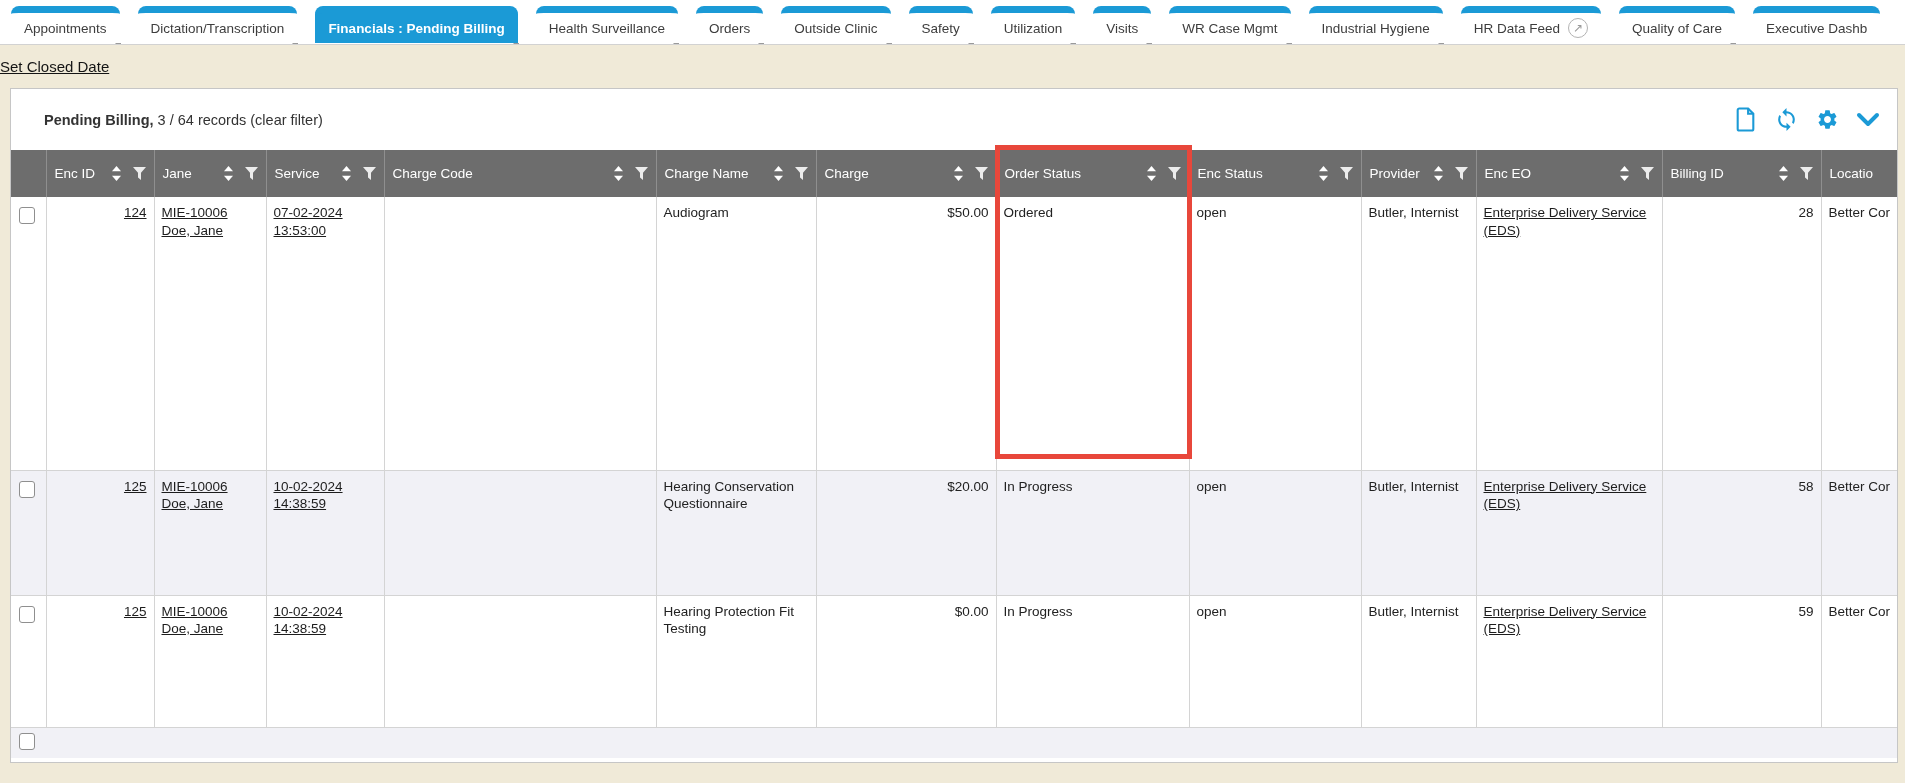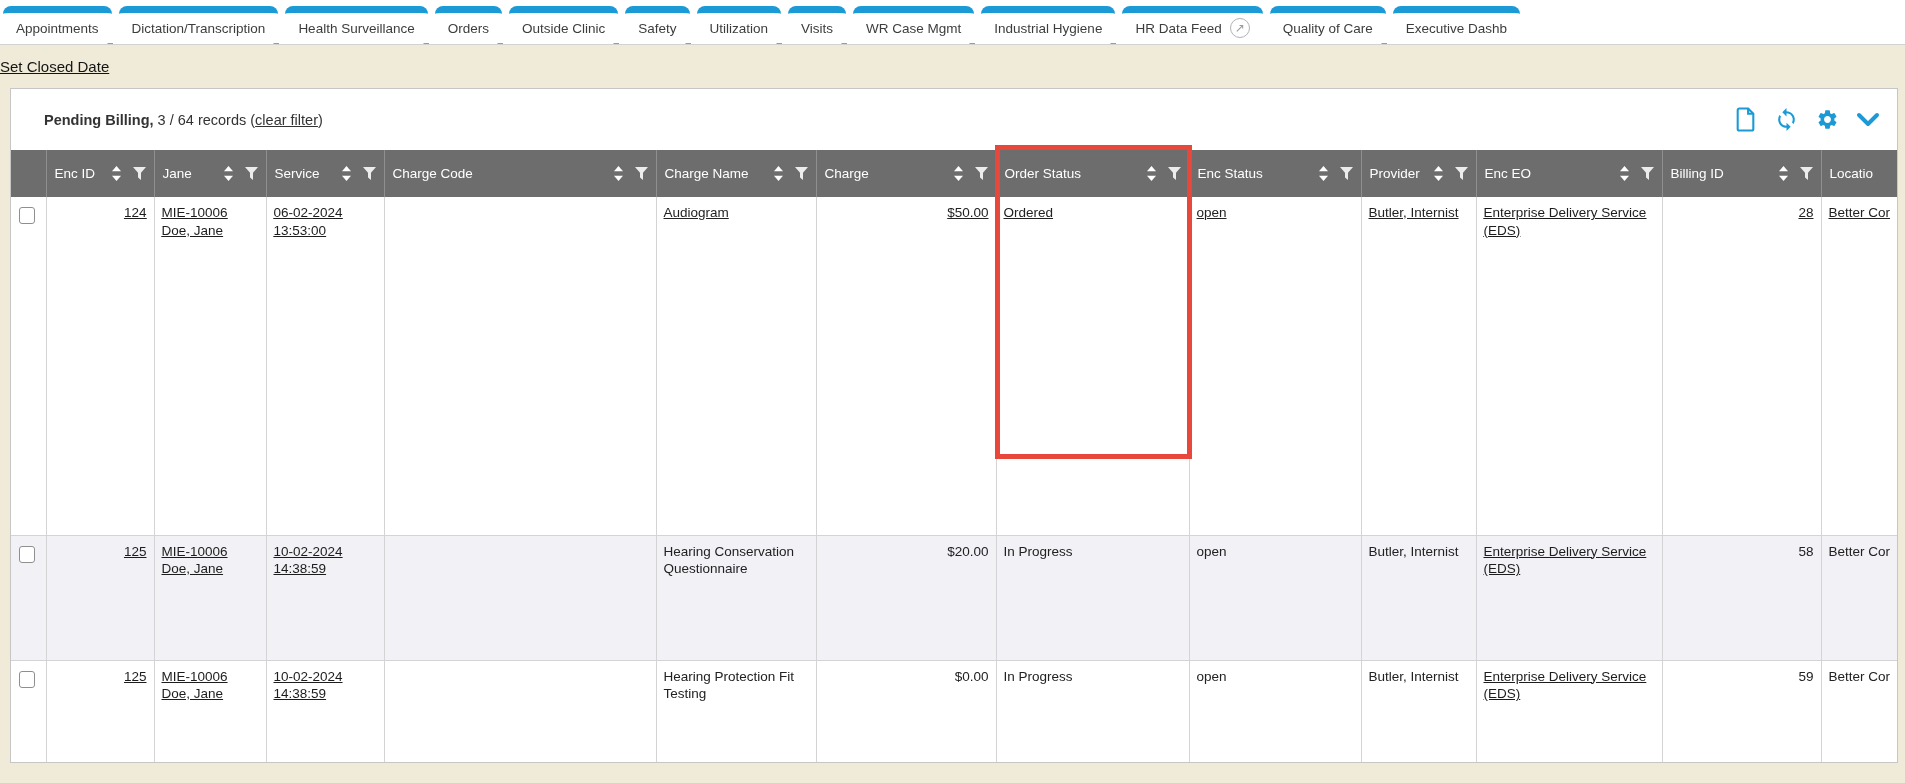--- a/index.html
+++ b/index.html
@@ -7,22 +7,22 @@
   body {
     width:1905px; height:783px; overflow:hidden;
     font-family:"Liberation Sans", sans-serif;
     background:#f0ead8;
     color:#222;
   }
   
   .tabbar {
     position:relative; height:45px; background:#ffffff;
     border-bottom:1px solid #d2d2d2;
-    display:flex; align-items:flex-start; gap:7px;
-    padding:6px 0 0 3px; white-space:nowrap; overflow:hidden;
+    display:flex; align-items:flex-start; gap:18px;
+    padding:6px 0 0 11px; white-space:nowrap; overflow:hidden;
   }
   .tab {
     position:relative; flex:0 0 auto;
     height:37px; padding:0 13px;
     background:#ffffff;
     border-top:7px solid #1b9ad6;
     border-radius:8px 8px 0 0;
     display:flex; align-items:center; gap:8px;
     font-size:13.5px; color:#3d3d3d; cursor:default;
   }
@@ -41,21 +41,21 @@
   .set-closed { font-size:15px; color:#141414; text-decoration:underline; cursor:pointer; }
   
   .panel {
     margin-left:10px; width:1888px; height:675px;
     background:#ffffff; border:1px solid #c6c6c6;
     overflow:hidden;
   }
   .panel-head { height:61px; display:flex; align-items:center; justify-content:space-between; padding:0 16px 0 13px; }
   .panel-title { font-size:14.5px; color:#333; }
   .panel-title b { font-weight:bold;margin-left:20px; }
-  .panel-title a { color:#333; text-decoration:underline; cursor:pointer; }
+  .panel-title a { color:#333; cursor:pointer; }
   .panel-icons { display:flex; align-items:center; gap:15px; }
   .pico { width:26px; height:26px; display:flex; align-items:center; justify-content:center; cursor:pointer; }
   
   .table-wrap { width:1886px; overflow:hidden; }
   table { border-collapse:collapse; table-layout:fixed; width:1887px; font-size:13.5px; }
   col.c0{width:35px} col.c1{width:108px} col.c2{width:112px} col.c3{width:118px}
   col.c4{width:272px} col.c5{width:160px} col.c6{width:180px} col.c7{width:193px}
   col.c8{width:172px} col.c9{width:115px} col.c10{width:186px} col.c11{width:159px}
   col.c12{width:77px}
   thead th {
@@ -64,21 +64,21 @@
     border-right:1px solid #8f8f8f; overflow:hidden; white-space:nowrap;
   }
   thead th:last-child { border-right:none; }
   .thx { display:flex; align-items:center; justify-content:space-between; }
   .thic { display:flex; align-items:center; gap:11px; }
   tbody td {
     vertical-align:top; padding:7px 7px; border-right:1px solid #d4d4d4;
     border-bottom:1px solid #d4d4d4; overflow:hidden; line-height:1.3;
   }
   tbody td:last-child { border-right:none; white-space:nowrap;margin-top:47px; }
-  tr.r1 td { height:338px;text-decoration:underline; }
+  tr.r1 td { height:273px; }
   tr.r2 td { height:125px; background:#f1f1f6; }
   tr.r3 td { height:132px; }
   tr.rfoot td { height:31px; background:#f1f1f6; border-right:none; border-bottom:none; padding:0 0 0 7px; vertical-align:middle; }
   td.num { text-align:right; }
   td a { color:#1d1d1d; text-decoration:underline; cursor:pointer; }
   input[type="checkbox"] {
     appearance:none; -webkit-appearance:none; width:16px; height:17px;
     border:1.5px solid #8f8f8f; border-radius:3px; background:#fff; margin:2px 0 0 1px; cursor:pointer;
   }
   .hdr-check { width:15px; height:15px; background:#ffffff; border-radius:2px; margin-left:1px; cursor:pointer; }
@@ -92,20 +92,24 @@
 </head>
 <body>
 
 <div class="tabbar">
   <div class="tab">
       <span>Appointments</span>
       <span class="fold"></span>
     </div>
   <div class="tab">
       <span>Dictation/Transcription</span>
+      <span class="fold"></span>
+    </div>
+  <div class="tab active">
+      <span>Financials : Pending Billing</span>
       <span class="fold"></span>
     </div>
   <div class="tab">
       <span>Health Surveillance</span>
       <span class="fold"></span>
     </div>
   <div class="tab">
       <span>Orders</span>
       <span class="fold"></span>
     </div>
@@ -355,21 +359,21 @@
               </div>
             </th>
           <th><span>Locatio</span></th>
         </tr>
       </thead>
       <tbody>
         <tr class="r1">
           <td class="chk-cell"><input type="checkbox" style=""></td>
           <td class="num"><a>124</a></td>
           <td><a>MIE-10006 Doe, Jane</a></td>
-          <td><a>06-02-2024 13:53:00</a></td>
+          <td><a>07-02-2024 13:53:00</a></td>
           <td></td>
           <td>Audiogram</td>
           <td class="num">$50.00</td>
           <td>Ordered</td>
           <td>open</td>
           <td>Butler, Internist</td>
           <td><a>Enterprise Delivery Service (EDS)</a></td>
           <td class="num">28</td>
           <td>Better Cor</td>
         </tr>

